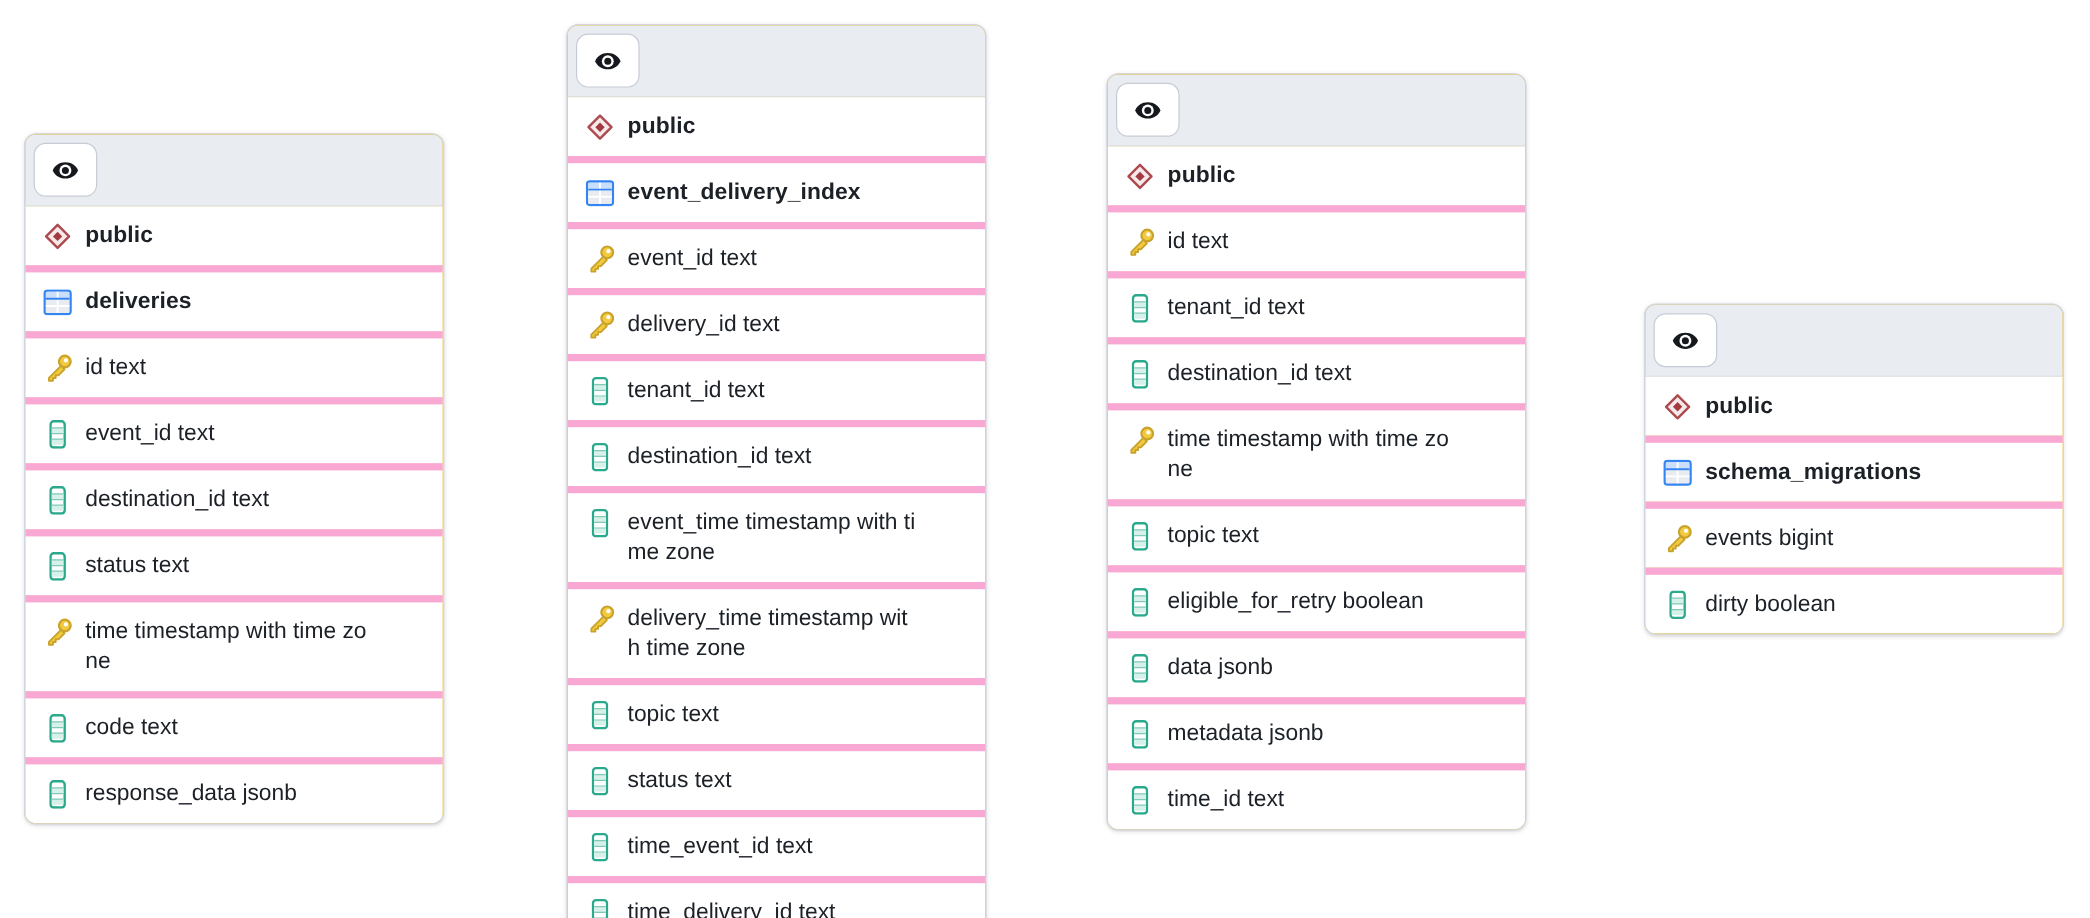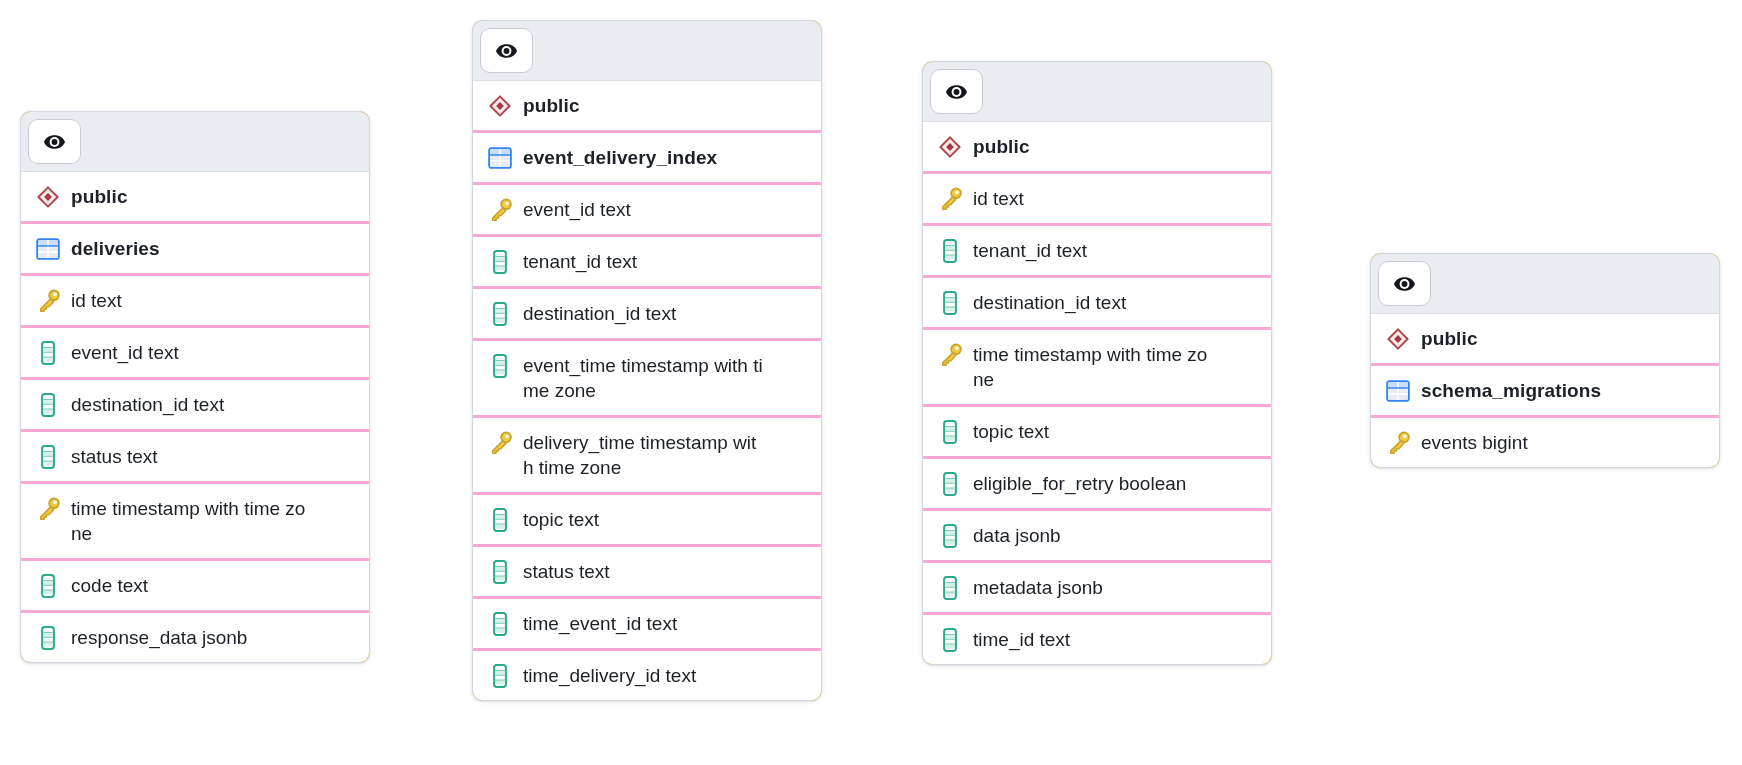--- a/index.html
+++ b/index.html
@@ -17,21 +17,21 @@
   .eye-btn {
     width:53px; height:45px; background:#ffffff;
     border:1px solid #c6ccd5; border-radius:10px;
     display:flex; align-items:center; justify-content:center;
     padding:0; cursor:pointer;
   }
   .row {
     display:flex; align-items:flex-start; gap:10px;
     padding:12px 12px 12px 14px; background:#ffffff;
   }
-  .row + .row { border-top:3px solid #f9a8d4; }
+  .row + .row { border-top:6px solid #f9a8d4; }
   .ic { flex:0 0 26px; width:26px; height:25px; display:flex; align-items:center; justify-content:center; }
   .lbl { font-size:19px; line-height:25px; color:#1c2127; }
   .bold { font-weight:700; letter-spacing:.1px; }
   .col-label { max-width:240px; word-break:break-all; }
   svg { display:block; }
   .hidden-defs { position:absolute; width:0; height:0; overflow:hidden; }
 </style>
 </head>
 <body>
 
@@ -181,20 +181,28 @@
     <div class="row">
       <span class="ic">
           <svg width="25" height="25" viewBox="0 0 24 24">
             <use href="#def-key"></use>
           </svg>
         </span>
       <span class="lbl col-label">event_id text</span>
     </div>
     <div class="row">
       <span class="ic">
+          <svg width="25" height="25" viewBox="0 0 24 24">
+            <use href="#def-key"></use>
+          </svg>
+        </span>
+      <span class="lbl col-label">delivery_id text</span>
+    </div>
+    <div class="row">
+      <span class="ic">
           <svg width="14" height="24" viewBox="0 0 14 24">
             <use href="#def-column"></use>
           </svg>
         </span>
       <span class="lbl col-label">tenant_id text</span>
     </div>
     <div class="row">
       <span class="ic">
           <svg width="14" height="24" viewBox="0 0 14 24">
             <use href="#def-column"></use>
@@ -367,15 +375,23 @@
       <span class="lbl bold">schema_migrations</span>
     </div>
     <div class="row">
       <span class="ic">
           <svg width="25" height="25" viewBox="0 0 24 24">
             <use href="#def-key"></use>
           </svg>
         </span>
       <span class="lbl col-label">events bigint</span>
     </div>
+    <div class="row">
+      <span class="ic">
+          <svg width="14" height="24" viewBox="0 0 14 24">
+            <use href="#def-column"></use>
+          </svg>
+        </span>
+      <span class="lbl col-label">dirty boolean</span>
+    </div>
   </section>
 
 </div>
 
 </body></html>

